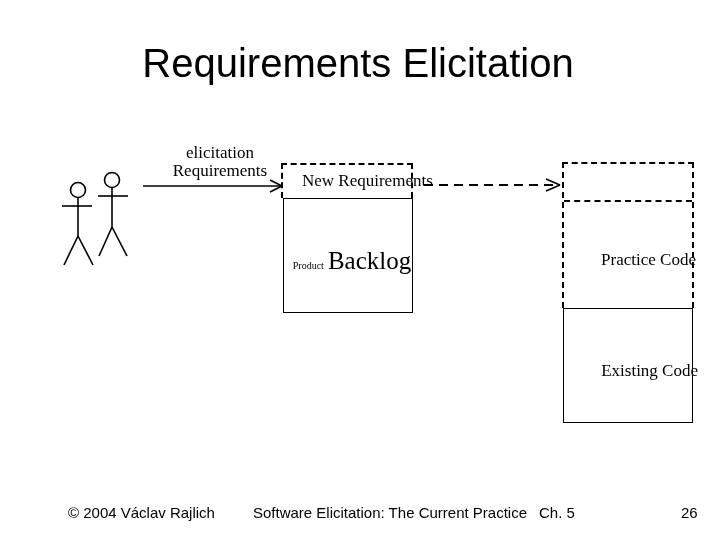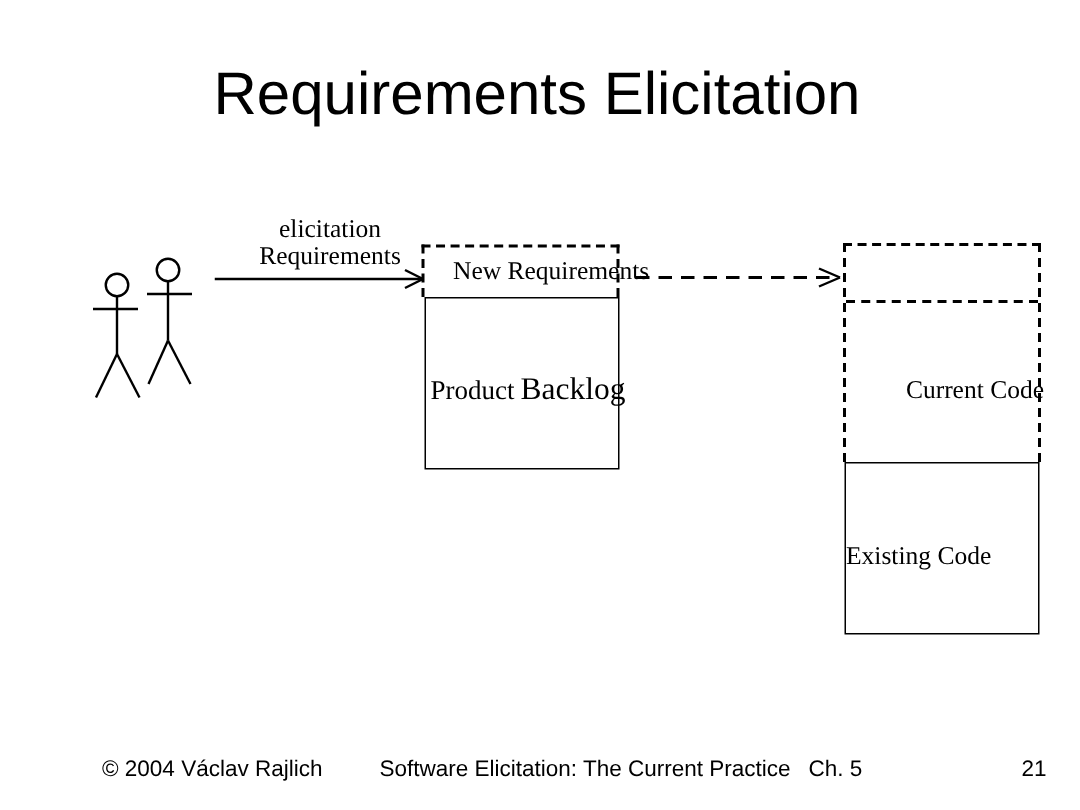--- a/index.html
+++ b/index.html
@@ -57,22 +57,22 @@
     width: 130px; height: 115px;
     box-sizing: border-box;
     border: 1px solid #000000;
   }
   .pb-label {
     position: absolute;
     left: -6px; right: -14px; top: 48px;
     text-align: center;
     white-space: nowrap;
   }
-  .pb-label .small { font-size: 18px; }
-  .pb-label .big { font-size: 21px; }
+  .pb-label .small { font-size: 10px; }
+  .pb-label .big { font-size: 25px; }
 
   .code-dashed-box {
     position: absolute;
     left: 562px; top: 162px;
     width: 132px; height: 146px;
     box-sizing: border-box;
     border: 2px dashed #000000;
     border-bottom: none;
   }
   .code-inbox-strip {
@@ -92,20 +92,21 @@
   .existing-box {
     position: absolute;
     left: 563px; top: 308px;
     width: 130px; height: 115px;
     box-sizing: border-box;
     border: 1px solid #000000;
   }
   .existing-label {
     position: absolute;
     left: 0; right: -6px; top: 52px;
+    text-align: right;
     font-size: 17px;
     line-height: 20px;
     white-space: nowrap;
   }
   .stakeholders-label {
     position: absolute;
     left: 62px; top: 281px;
     font-size: 17px;
     line-height: 20px;
   }
@@ -167,27 +168,27 @@
   </div>
 
   <svg class="dashed-arrow-svg" width="145" height="18" viewBox="0 0 145 18" fill="none" stroke="#000000" stroke-width="2">
     <line x1="3" y1="9" x2="133" y2="9" stroke-dasharray="9 6"></line>
     <line x1="125" y1="3" x2="139" y2="9" stroke-width="1.6"></line>
     <line x1="125" y1="15" x2="139" y2="9" stroke-width="1.6"></line>
   </svg>
 
   <div class="code-dashed-box">
     <div class="code-inbox-strip"></div>
-    <div class="desired-label">Current Code</div>
+    <div class="desired-label">Practice Code</div>
   </div>
 
   <div class="existing-box">
     <div class="existing-label">Existing Code</div>
   </div>
 
 
   <div class="footer">
     <span class="copyright">© 2004 Václav Rajlich</span>
     <span class="course"><span>Software Elicitation: The Current Practice</span><span class="chapter">Ch. 5</span></span>
-    <span class="page">21</span>
+    <span class="page">26</span>
   </div>
 
 </div>
 
 </body></html>

